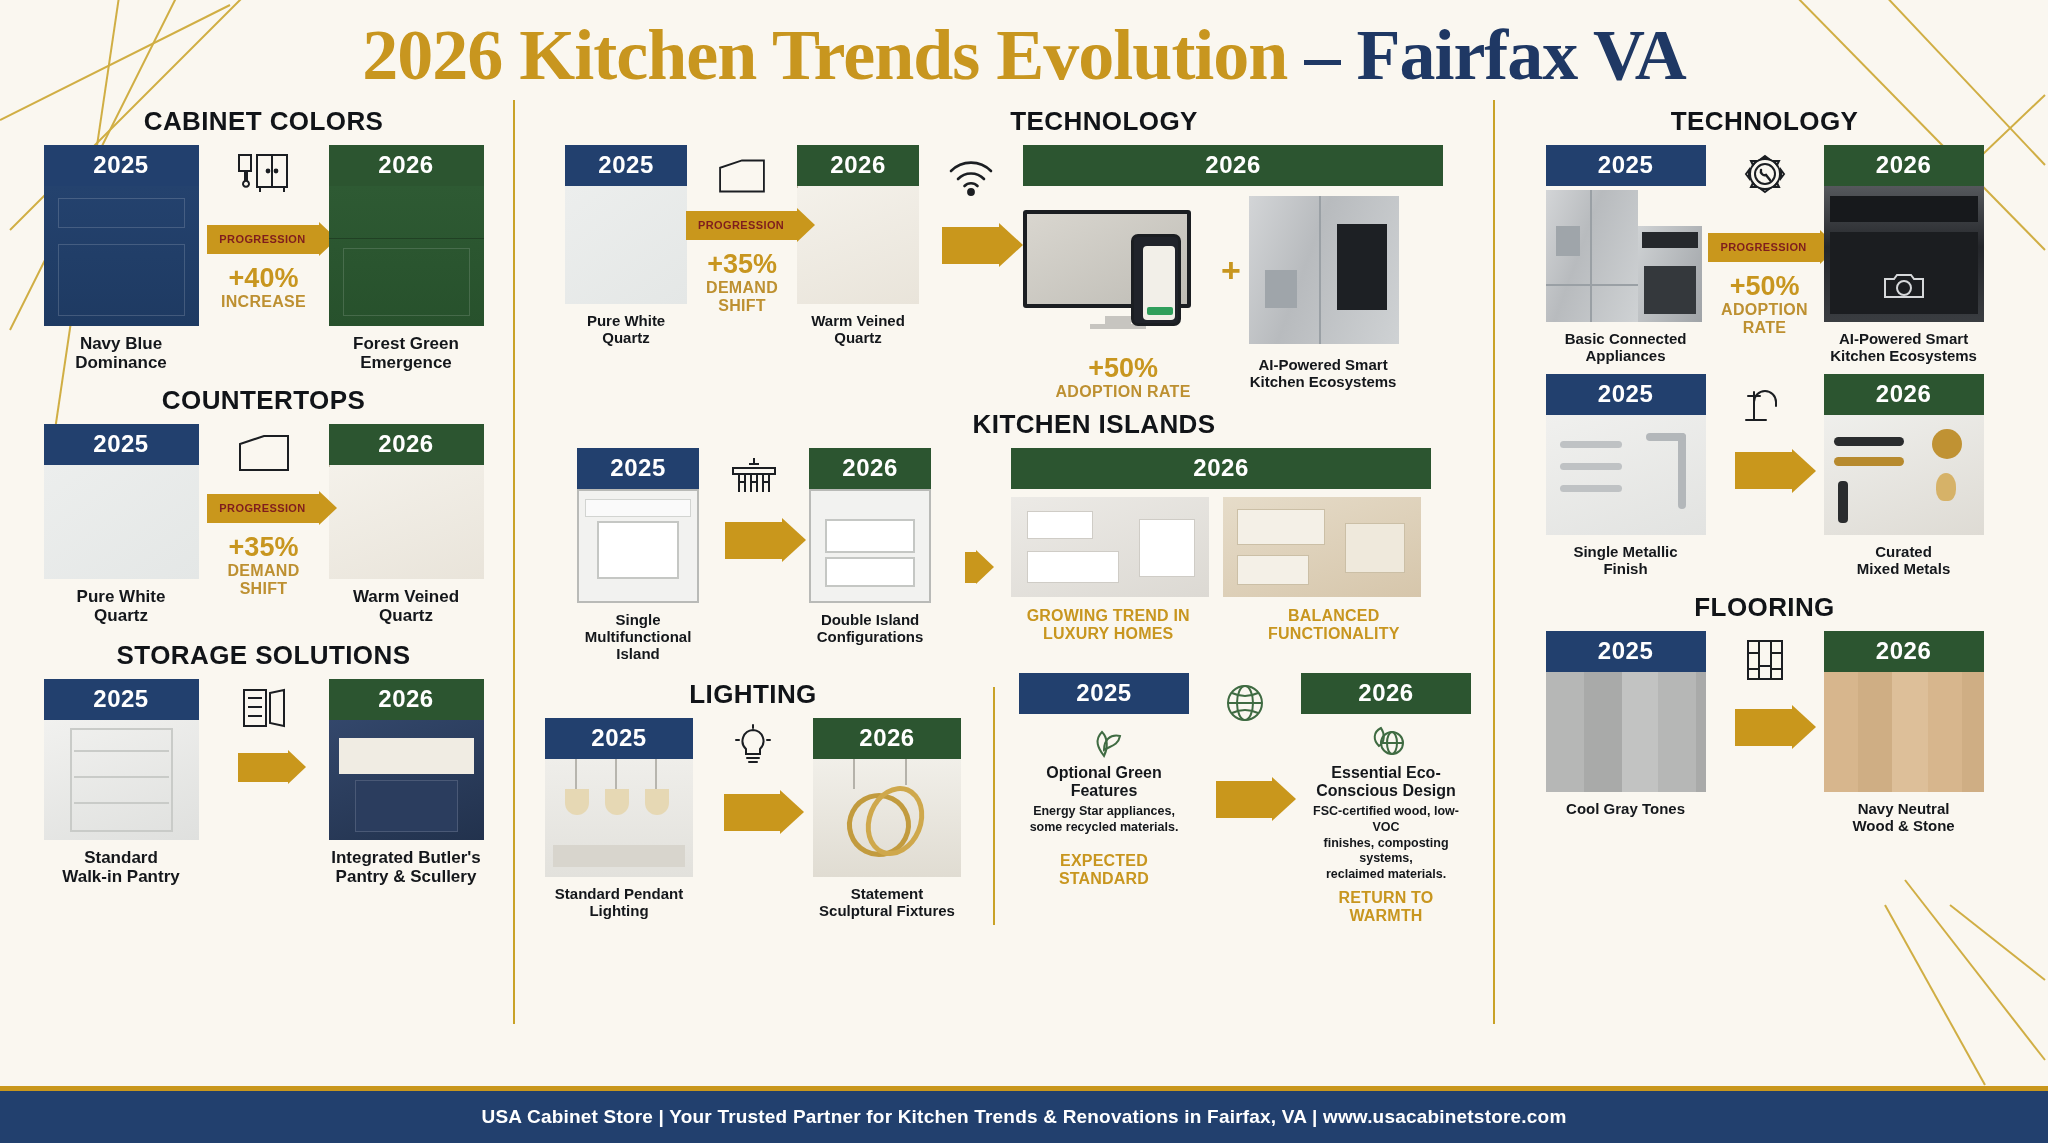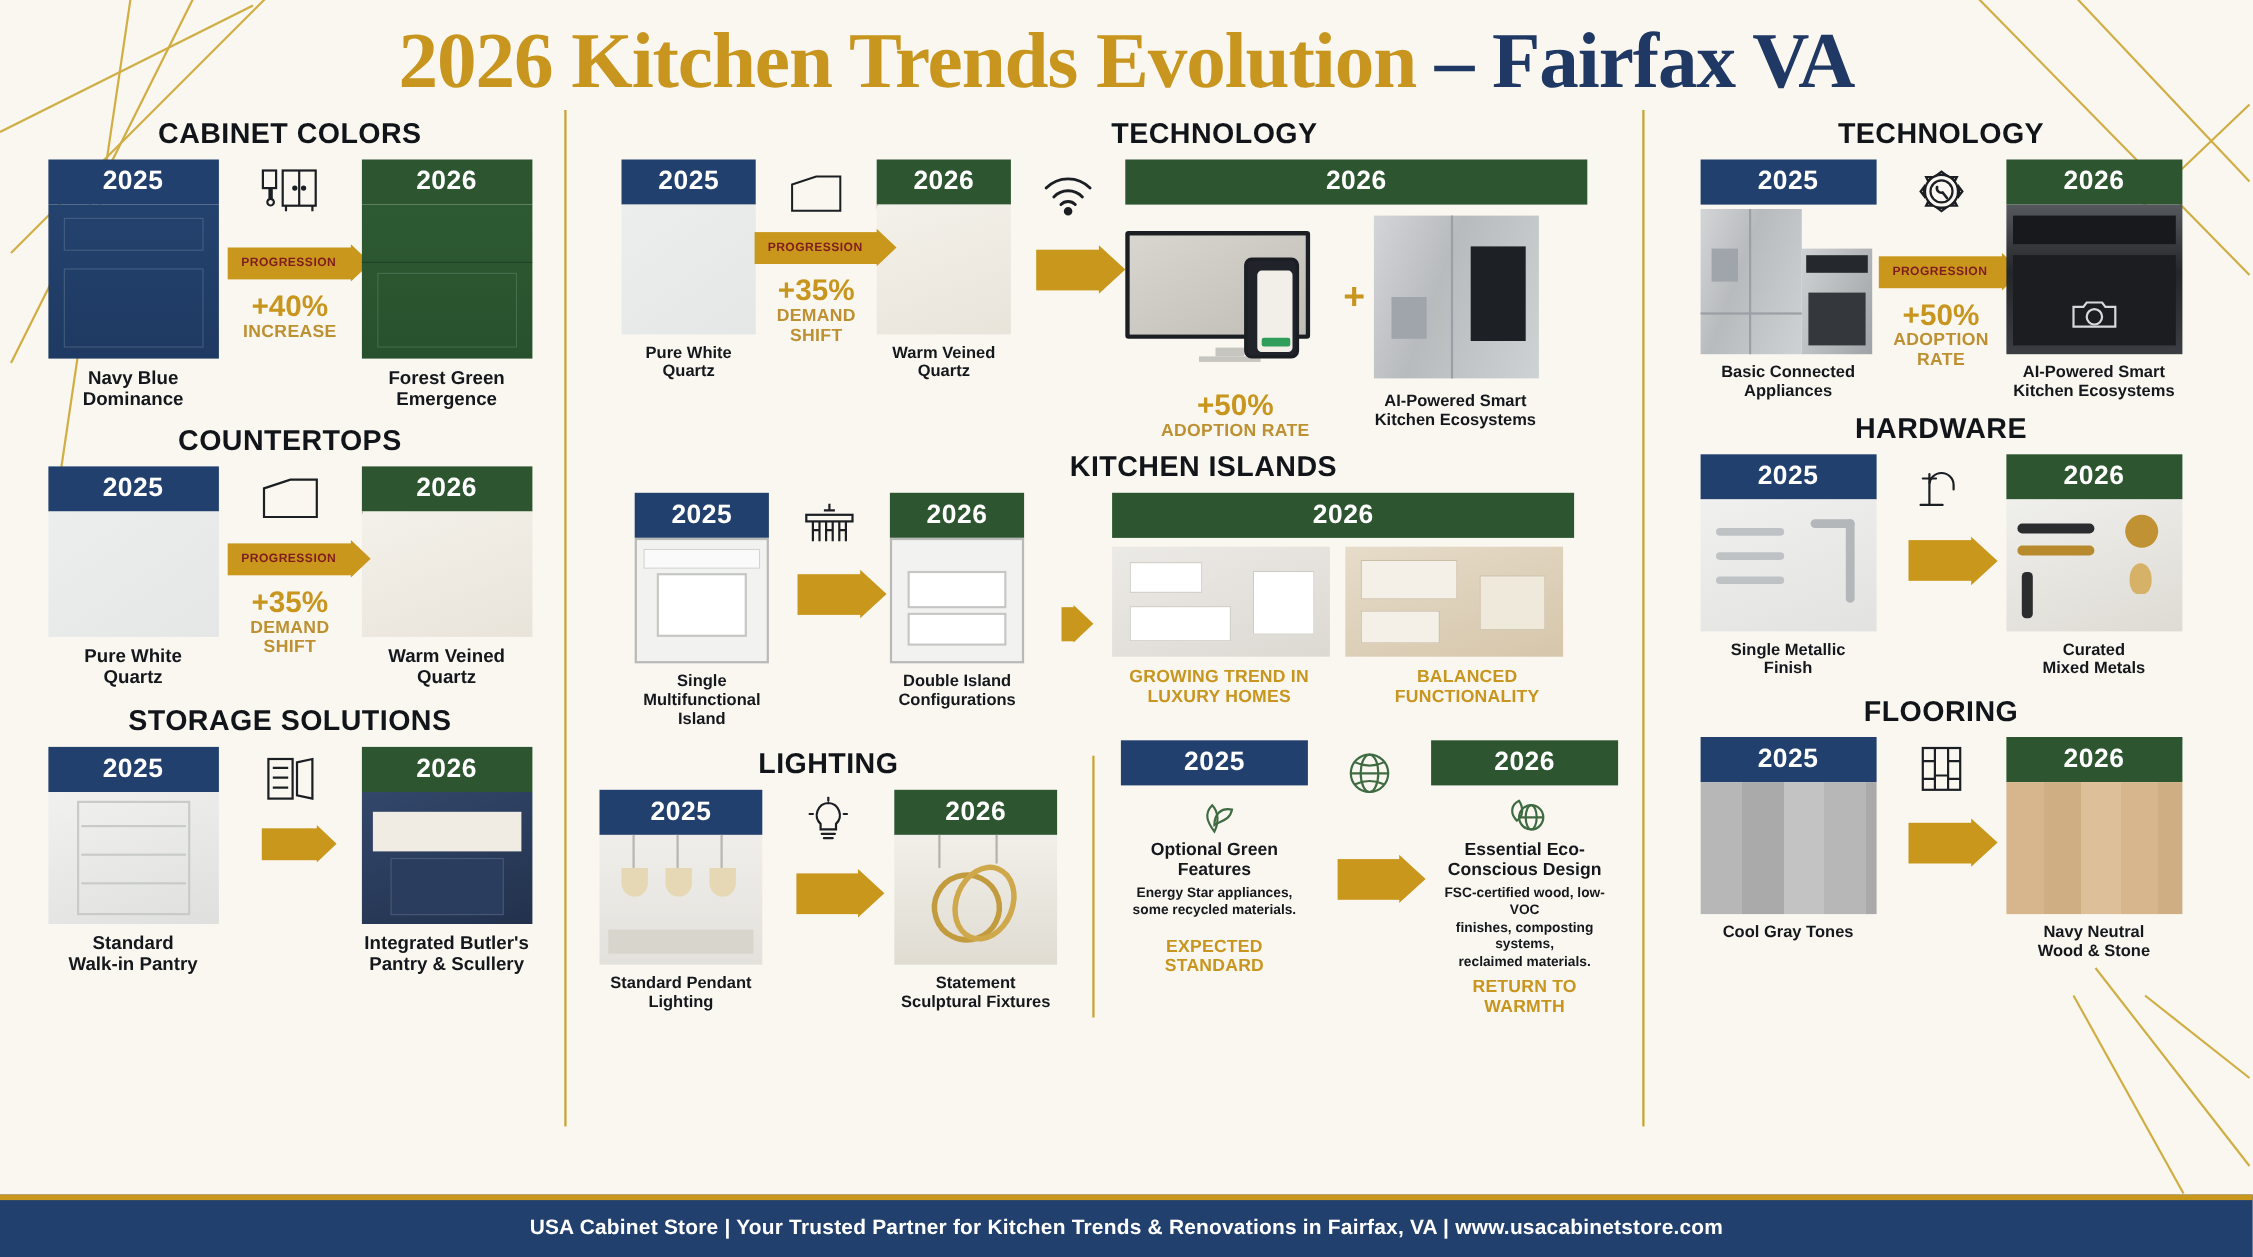--- a/index.html
+++ b/index.html
@@ -639,21 +639,20 @@
             </div>
             <div class="cap cap-sm">
               <div>AI-Powered Smart</div>
               <div>Kitchen Ecosystems</div>
             </div>
           </div>
         </div>
       </div>
 
       <div style="margin-top:10px;">
-        <div class="sect-title">HARDWARE</div>
         <div class="row">
           <div class="panel" style="width:160px;">
             <div class="chip y25">2025</div>
             <div class="swatch sw-hw25" style="height:120px;position:relative;">
               <div style="position:absolute;left:14px;top:26px;width:62px;height:7px;background:#bfc2c4;border-radius:4px;"></div>
               <div style="position:absolute;left:14px;top:48px;width:62px;height:7px;background:#bfc2c4;border-radius:4px;"></div>
               <div style="position:absolute;left:14px;top:70px;width:62px;height:7px;background:#bfc2c4;border-radius:4px;"></div>
               <div style="position:absolute;right:20px;top:18px;width:8px;height:76px;background:#b3b7ba;border-radius:4px;"></div>
               <div style="position:absolute;right:20px;top:18px;width:40px;height:8px;background:#b3b7ba;border-radius:4px;"></div>
             </div>

